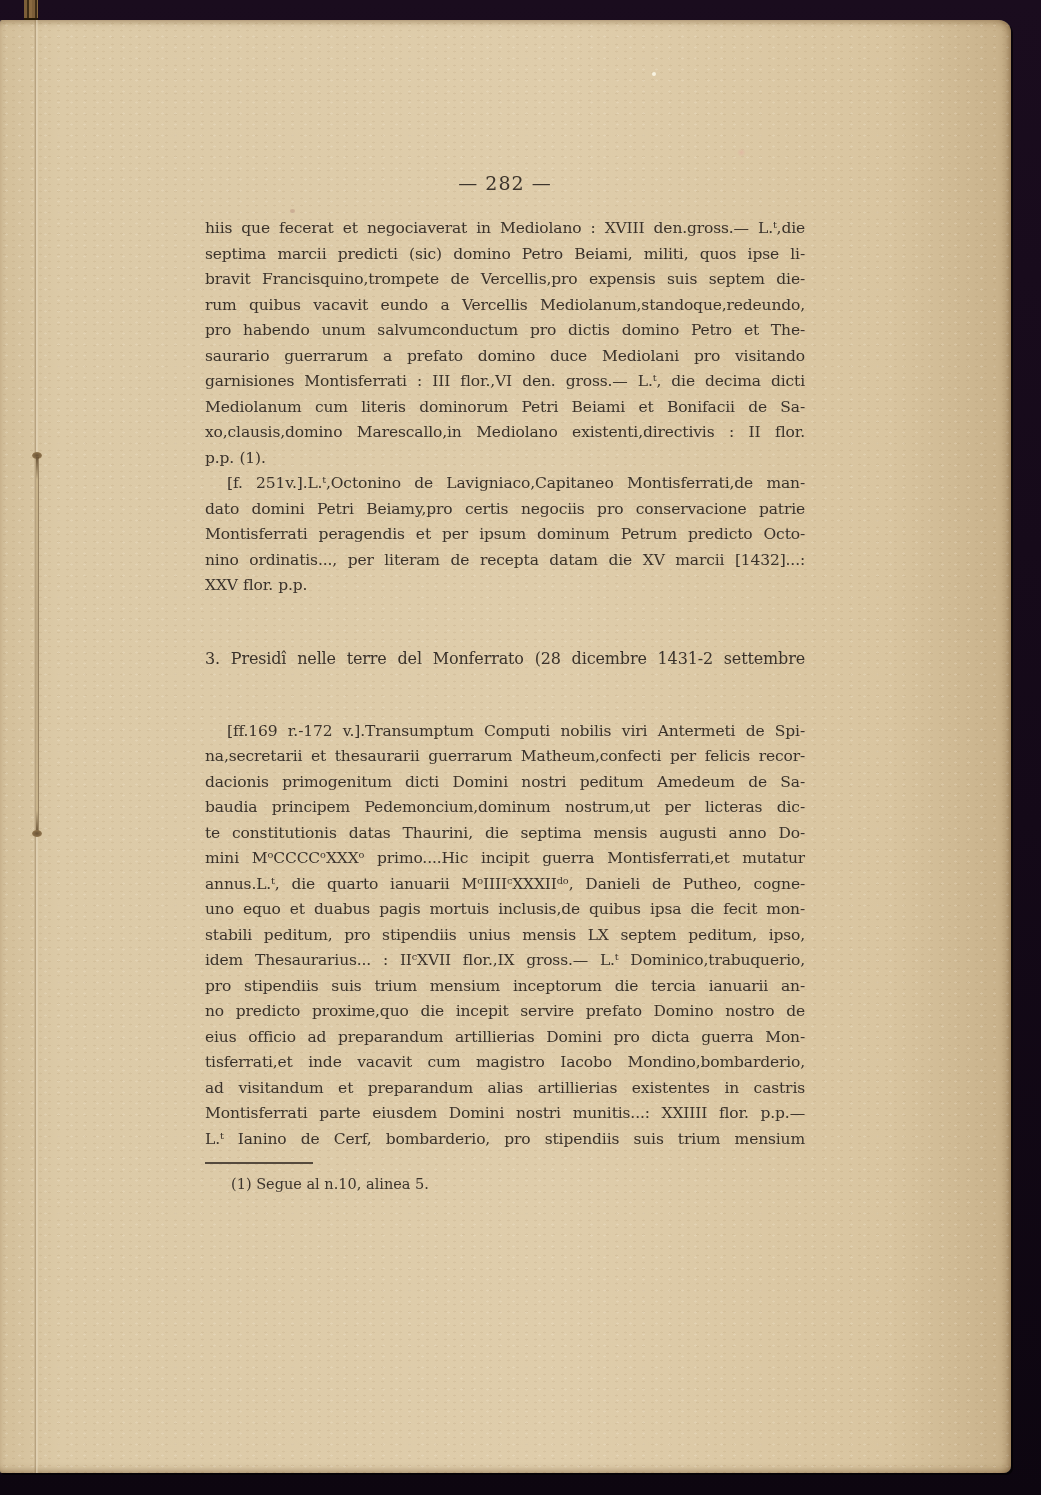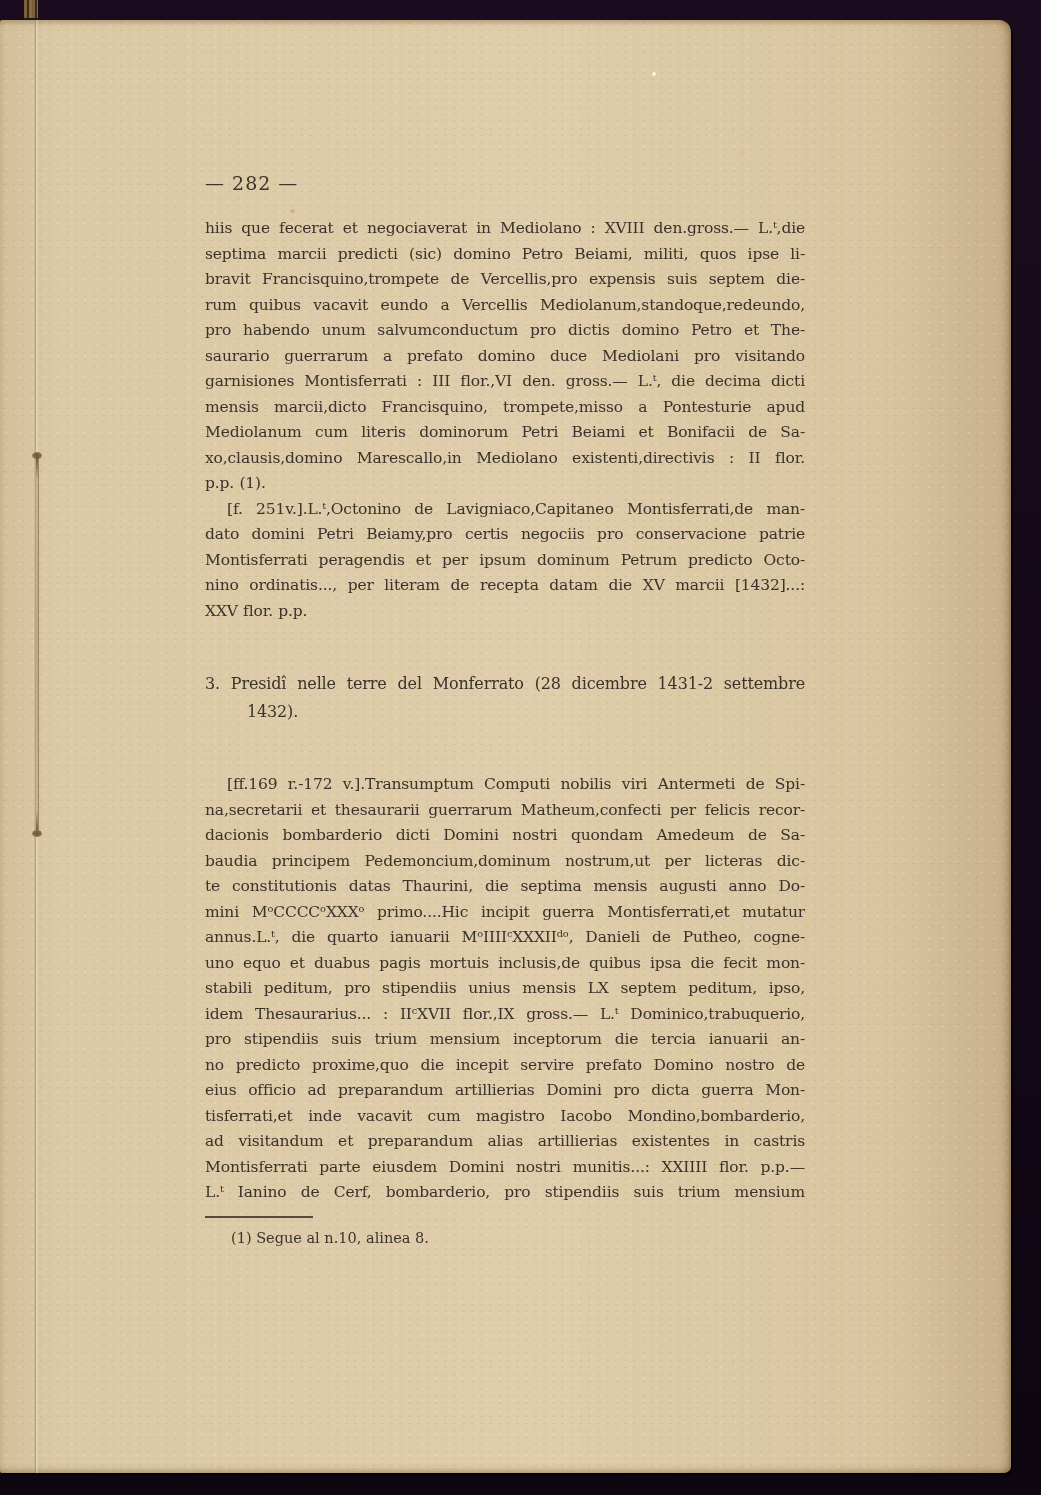--- a/index.html
+++ b/index.html
@@ -57,21 +57,21 @@
   .blemish.b1 { left: 737px; top: 128px; width: 9px; height: 9px;
     background: radial-gradient(circle, rgba(224,178,160,.65), rgba(224,178,160,0) 70%); }
   .blemish.b2 { left: 652px; top: 52px; width: 4px; height: 4px; background: rgba(255,252,240,.8); }
   .blemish.b3 { left: 290px; top: 189px; width: 5px; height: 4px; background: rgba(170,120,110,.35); }
 
   .print-area {
     position: absolute; left: 205px; top: 152px; width: 600px;
     color: #3a322b;
   }
   .page-number {
-    text-align: left;
+    text-align: center;
     font-size: 19px; letter-spacing: 1px;
     margin-bottom: 22px;
     color: #3c342c;
   }
   .body-text { font-size: 15.5px; letter-spacing: -0.15px; word-spacing: 0.5px; }
   .tl {
     text-align: justify; text-align-last: justify;
     height: 25.5px; line-height: 25.5px; overflow: hidden;
     white-space: normal;
   }
@@ -112,58 +112,56 @@
 
     <div class="body-text">
       <div class="paragraph">
           <div class="tl">hiis que fecerat et negociaverat in Mediolano : XVIII den.gross.— L.ᵗ,die</div>
           <div class="tl">septima marcii predicti (sic) domino Petro Beiami, militi, quos ipse li-</div>
           <div class="tl">bravit Francisquino,trompete de Vercellis,pro expensis suis septem die-</div>
           <div class="tl">rum quibus vacavit eundo a Vercellis Mediolanum,standoque,redeundo,</div>
           <div class="tl">pro habendo unum salvumconductum pro dictis domino Petro et The-</div>
           <div class="tl">saurario guerrarum a prefato domino duce Mediolani pro visitando</div>
           <div class="tl">garnisiones Montisferrati : III flor.,VI den. gross.— L.ᵗ, die decima dicti</div>
-          <div class="tl">mensis marcii,dicto Francisquino, trompete,misso a Pontesturie apud</div>
           <div class="tl">Mediolanum cum literis dominorum Petri Beiami et Bonifacii de Sa-</div>
           <div class="tl">xo,clausis,domino Marescallo,in Mediolano existenti,directivis : II flor.</div>
           <div class="tl end">p.p. (1).</div>
         </div>
 
       <div class="paragraph">
           <div class="tl ind">[f. 251v.].L.ᵗ,Octonino de Lavigniaco,Capitaneo Montisferrati,de man-</div>
           <div class="tl">dato domini Petri Beiamy,pro certis negociis pro conservacione patrie</div>
           <div class="tl">Montisferrati peragendis et per ipsum dominum Petrum predicto Octo-</div>
           <div class="tl">nino ordinatis..., per literam de recepta datam die XV marcii [1432]...:</div>
           <div class="tl end">XXV flor. p.p.</div>
         </div>
 
       <div class="section-heading">
           <div class="tl">3. Presidî nelle terre del Monferrato (28 dicembre 1431-2 settembre</div>
-          <div class="tl end">1432).</div>
         </div>
 
       <div class="paragraph">
           <div class="tl ind">[ff.169 r.-172 v.].Transumptum Computi nobilis viri Antermeti de Spi-</div>
           <div class="tl">na,secretarii et thesaurarii guerrarum Matheum,confecti per felicis recor-</div>
-          <div class="tl">dacionis bombarderio dicti Domini nostri quondam Amedeum de Sa-</div>
+          <div class="tl">dacionis primogenitum dicti Domini nostri peditum Amedeum de Sa-</div>
           <div class="tl">baudia principem Pedemoncium,dominum nostrum,ut per licteras dic-</div>
           <div class="tl">te constitutionis datas Thaurini, die septima mensis augusti anno Do-</div>
           <div class="tl">mini MᵒCCCCᵒXXXᵒ primo....Hic incipit guerra Montisferrati,et mutatur</div>
           <div class="tl">annus.L.ᵗ, die quarto ianuarii MᵒIIIIᶜXXXIIᵈᵒ, Danieli de Putheo, cogne-</div>
           <div class="tl">uno equo et duabus pagis mortuis inclusis,de quibus ipsa die fecit mon-</div>
           <div class="tl">stabili peditum, pro stipendiis unius mensis LX septem peditum, ipso,</div>
           <div class="tl">idem Thesaurarius... : IIᶜXVII flor.,IX gross.— L.ᵗ Dominico,trabuquerio,</div>
           <div class="tl">pro stipendiis suis trium mensium inceptorum die tercia ianuarii an-</div>
           <div class="tl">no predicto proxime,quo die incepit servire prefato Domino nostro de</div>
           <div class="tl">eius officio ad preparandum artillierias Domini pro dicta guerra Mon-</div>
           <div class="tl">tisferrati,et inde vacavit cum magistro Iacobo Mondino,bombarderio,</div>
           <div class="tl">ad visitandum et preparandum alias artillierias existentes in castris</div>
           <div class="tl">Montisferrati parte eiusdem Domini nostri munitis...: XXIIII flor. p.p.—</div>
           <div class="tl">L.ᵗ Ianino de Cerf, bombarderio, pro stipendiis suis trium mensium</div>
         </div>
     </div>
 
     <div class="footnote-block">
       <div class="footnote-rule"></div>
-      <div class="footnote-text">(1) Segue al n.10, alinea 8.</div>
+      <div class="footnote-text">(1) Segue al n.10, alinea 5.</div>
     </div>
   </div>
 </div>
 
 </body></html>

